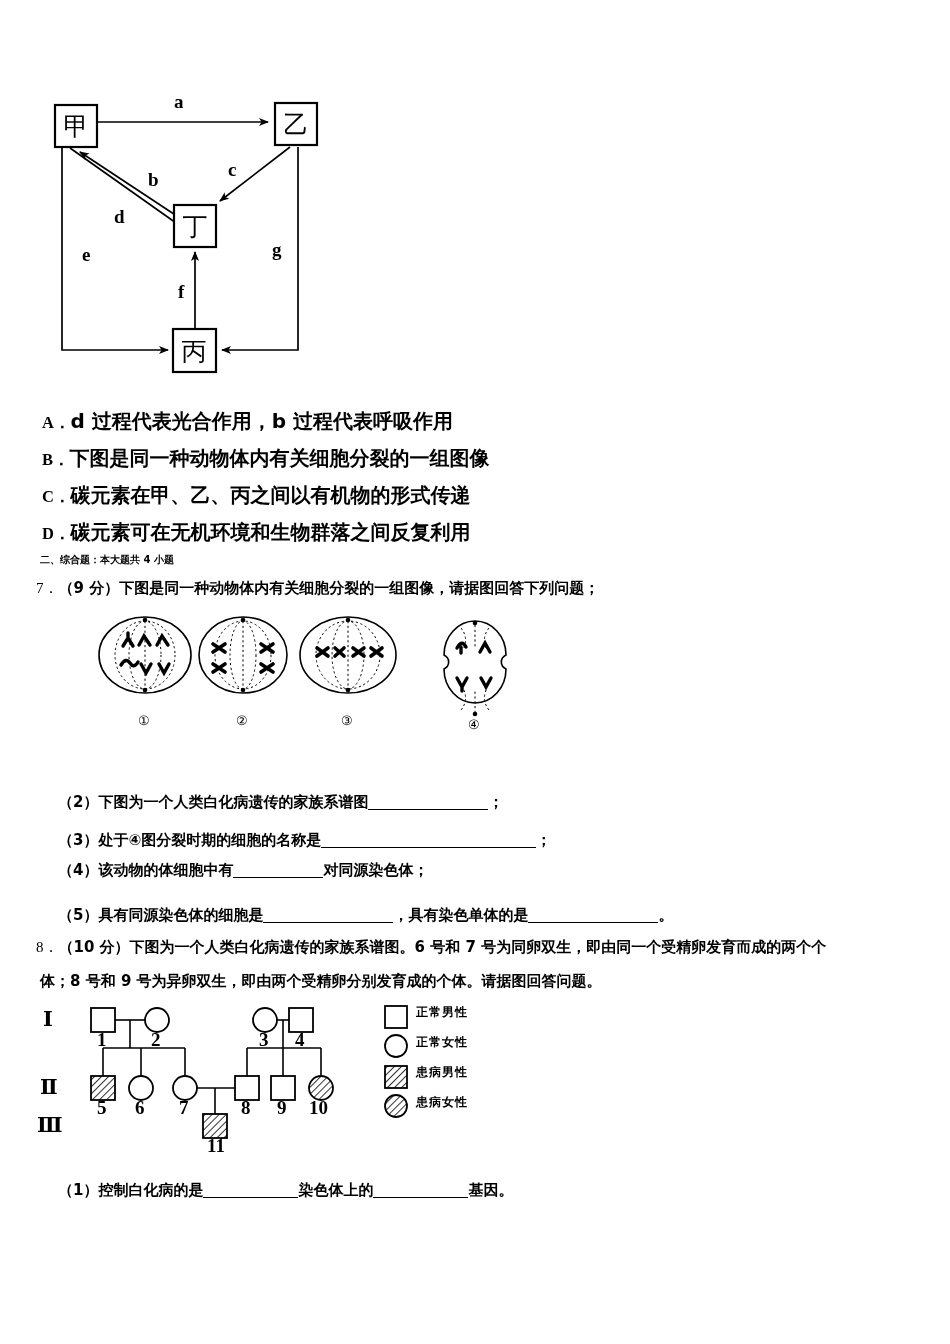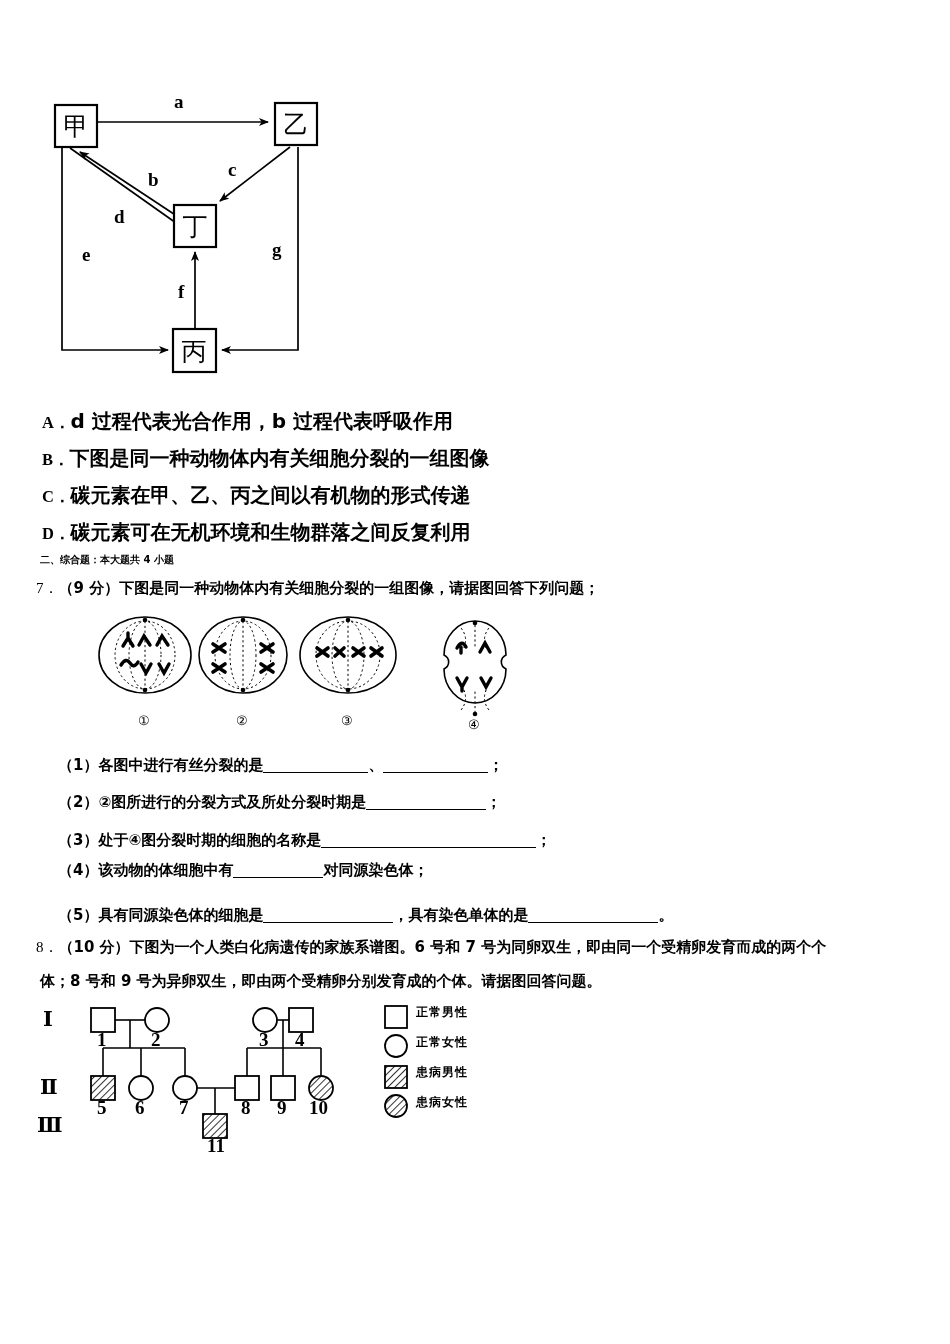--- a/index.html
+++ b/index.html
@@ -224,25 +224,22 @@
         <path d="M362,66 l5,9 l5,-9 M367,75 l0,4"></path>
         <path d="M386,66 l5,9 l5,-9"></path>
       </g>
     </svg>
     <span class="cellnum" style="left:43px;top:101px;">①</span>
     <span class="cellnum" style="left:141px;top:101px;">②</span>
     <span class="cellnum" style="left:246px;top:101px;">③</span>
     <span class="cellnum" style="left:373px;top:105px;">④</span>
   </div>
 
-  <div class="subq" style="top:756px">
-    <span>（1）</span><span>各图中进行有丝分裂的是</span><span class="blank" style="width:105px"></span><span>、</span><span class="blank" style="width:105px"></span><span>；</span>
-  </div>
   <div class="subq" style="top:793px">
-    <span>（2）</span><span>②图所进行的分裂方式及所处分裂时期是</span><span class="blank" style="width:120px"></span><span>；</span>
+    <span>（2）</span><span>下图为一个人类白化病遗传的家族系谱图</span><span class="blank" style="width:120px"></span><span>；</span>
   </div>
   <div class="subq" style="top:831px">
     <span>（3）</span><span>处于④图分裂时期的细胞的名称是</span><span class="blank" style="width:215px"></span><span>；</span>
   </div>
   <div class="subq" style="top:861px">
     <span>（4）</span><span>该动物的体细胞中有</span><span class="blank" style="width:90px"></span><span>对同源染色体；</span>
   </div>
   <div class="subq" style="top:906px">
     <span>（5）</span><span>具有同源染色体的细胞是</span><span class="blank" style="width:130px"></span><span>，具有染色单体的是</span><span class="blank" style="width:130px"></span><span>。</span>
   </div>
@@ -319,14 +316,17 @@
     <span class="pednum" style="left:264px;top:99px;">10</span>
     <span class="pednum" style="left:162px;top:137px;">11</span>
 
     
     <span class="legend-txt" style="position:absolute;left:371px;top:6px;">正常男性</span>
     <span class="legend-txt" style="position:absolute;left:371px;top:36px;">正常女性</span>
     <span class="legend-txt" style="position:absolute;left:371px;top:66px;">患病男性</span>
     <span class="legend-txt" style="position:absolute;left:371px;top:96px;">患病女性</span>
   </div>
 
+  <div class="subq" style="top:1181px">
+    <span>（1）</span><span>控制白化病的是</span><span class="blank" style="width:95px"></span><span>染色体上的</span><span class="blank" style="width:95px"></span><span>基因。</span>
+  </div>
 
 </div>
 
 </body></html>

